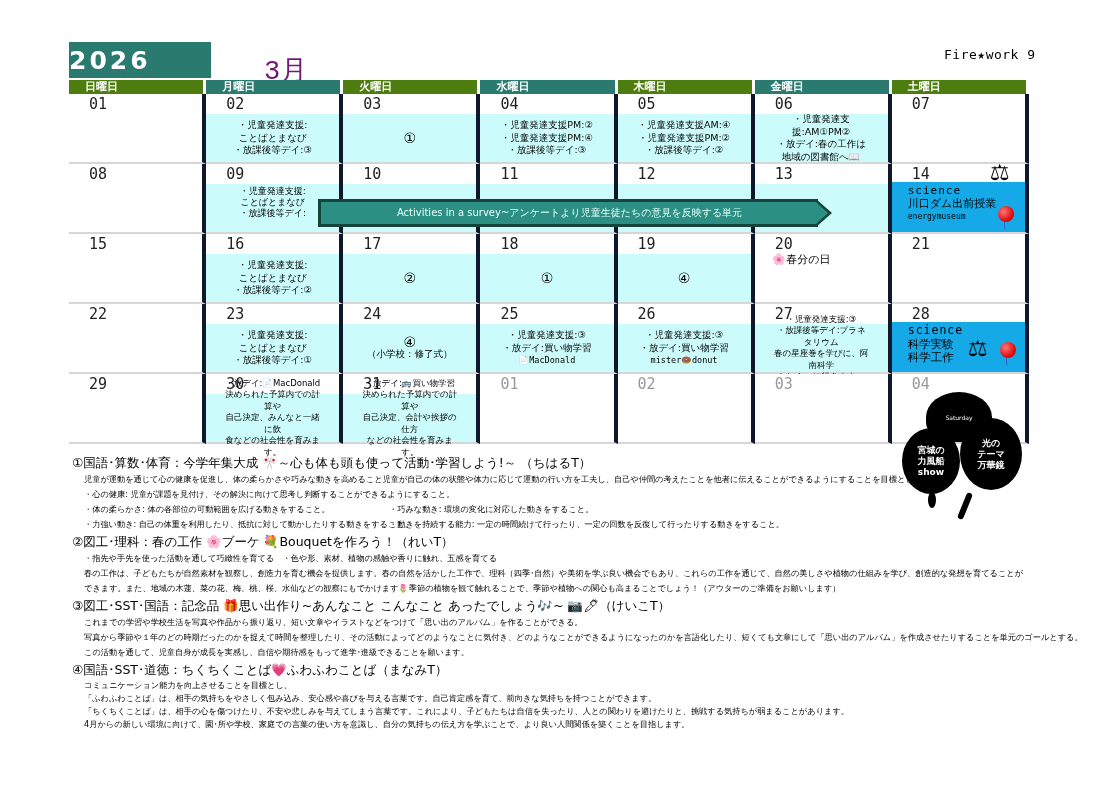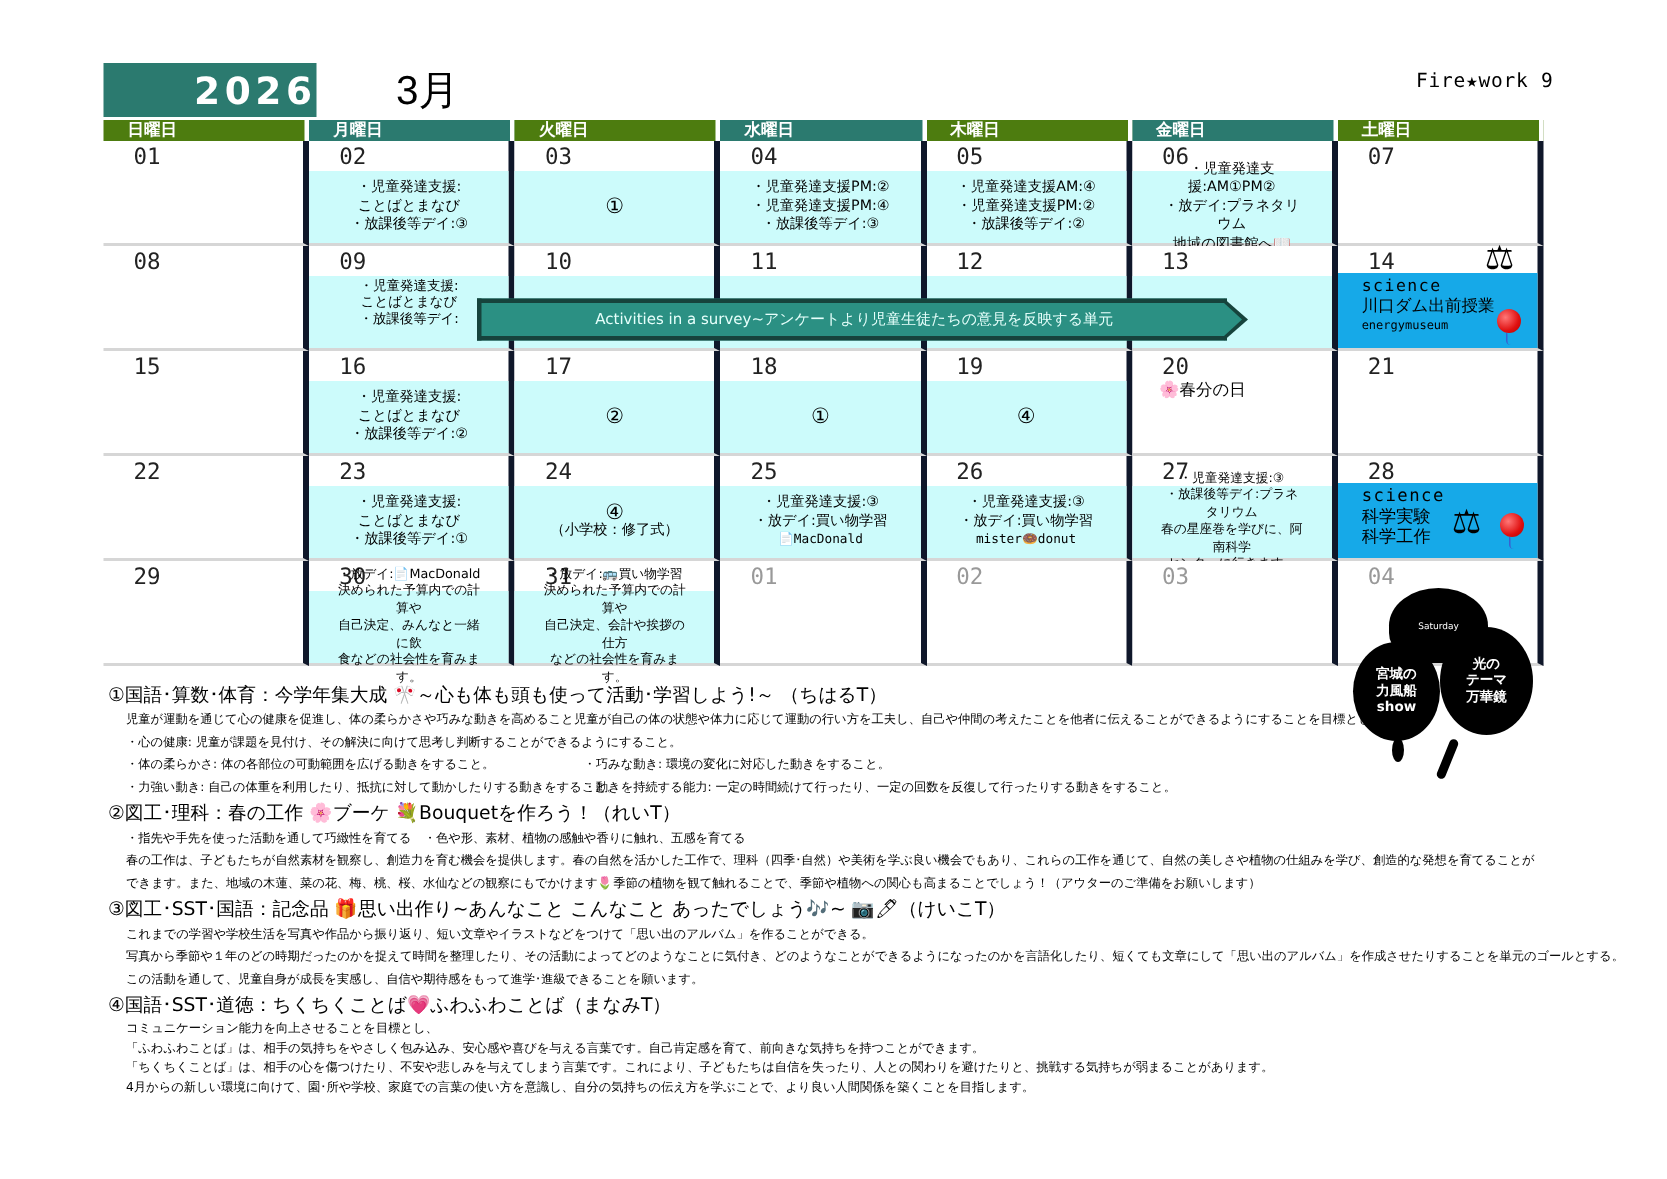--- a/index.html
+++ b/index.html
@@ -3,25 +3,25 @@
 <meta charset="utf-8">
 <style>
   * { box-sizing: border-box; margin: 0; padding: 0; }
   body {
     width: 1111px; height: 786px; background: #ffffff; position: relative;
     font-family: "DejaVu Sans", sans-serif; color: #000; overflow: hidden;
   }
   .year-box {
     position: absolute; left: 69px; top: 42px; width: 142px; height: 36px;
     background: #2b7a6f; color: #fff; font-family: "DejaVu Sans", sans-serif;
-    font-size: 25px; letter-spacing: 3px; text-align: right; line-height: 38px; font-weight: bold;
+    font-size: 25px; letter-spacing: 3px; text-align: left; line-height: 38px; font-weight: bold;
   }
   .month {
-    position: absolute; left: 264px; top: 42px; font-size: 27px; color: #000000;
-    font-family: Liberation Sans, sans-serif;
+    position: absolute; left: 264px; top: 52px; font-size: 27px; color: #701a75;
+    font-family: Liberation Mono, monospace;
   }
   .brand {
     position: absolute; left: 944px; top: 47px; font-size: 13px;
     font-family: "DejaVu Sans Mono", monospace; letter-spacing: 0.5px;
   }
   .grid {
     position: absolute; left: 69px; top: 80px; width: 960px;
     display: grid; grid-template-columns: repeat(7, 137.14px);
   }
   .dow {
@@ -134,21 +134,21 @@
     <div class="ev">
       <div>・児童発達支援AM:④</div>
       <div>・児童発達支援PM:②</div>
       <div>・放課後等デイ:②</div>
     </div>
     </div>
   <div class="cell">
       <div class="dnum">06</div>
     <div class="ev">
       <div>・児童発達支援:AM①PM②</div>
-      <div>・放デイ:プラネタリウム</div>
+      <div>・放デイ:春の工作は</div>
       <div>地域の図書館へ📖</div>
     </div>
     </div>
   <div class="cell">
       <div class="dnum">07</div>
     </div>
 
   <div class="cell">
       <div class="dnum">08</div>
     </div>

